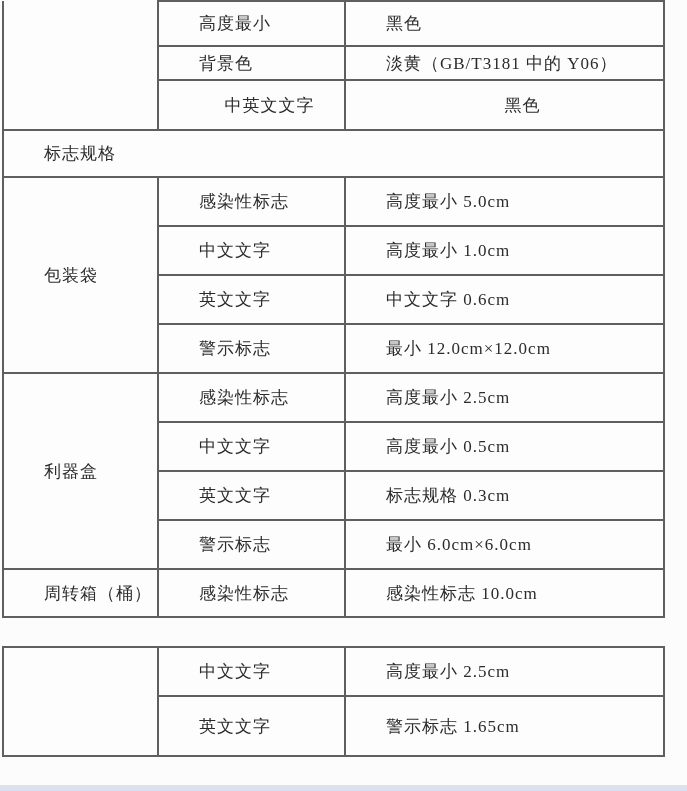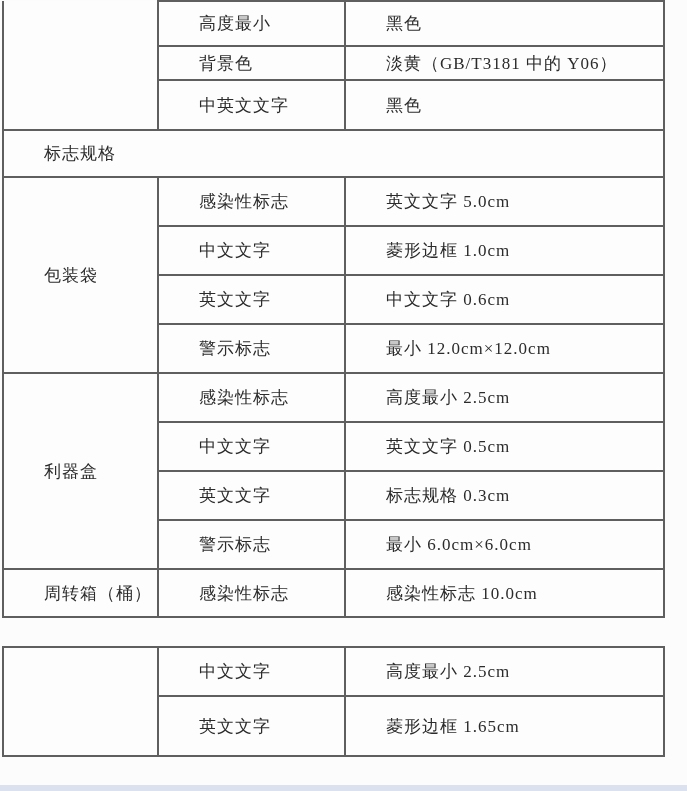--- a/index.html
+++ b/index.html
@@ -33,21 +33,21 @@
     vertical-align:middle;
     background:#fefdfd;
     overflow:hidden;
     white-space:nowrap;
   }
   
   td.cut-top{border-top:none;}
   
   tr.rA{height:45px;}
   tr.rB{height:34px;}
-  tr.rC{height:50px;}
+  tr.rC{height:50px;text-align:center;}
   tr.rS{height:47px;margin-top:12px;}
   tr.rN{height:49px;}
   tr.rG{height:48px;border-radius:13px;}
   tr.rT2a{height:49px;}
   tr.rT2b{height:60px;}
   .gap{height:28px;}
   .strip{
     position:absolute;
     left:0;bottom:0;
     width:687px;height:6px;
@@ -81,43 +81,43 @@
         <td>黑色</td>
       </tr>
 
       <tr class="rS">
         <td colspan="3">标志规格</td>
       </tr>
 
       <tr class="rN">
         <td rowspan="4">包装袋</td>
         <td>感染性标志</td>
-        <td>英文文字 5.0cm</td>
+        <td>高度最小 5.0cm</td>
       </tr>
       <tr class="rN">
         <td>中文文字</td>
-        <td>菱形边框 1.0cm</td>
+        <td>高度最小 1.0cm</td>
       </tr>
       <tr class="rN">
         <td>英文文字</td>
         <td>中文文字 0.6cm</td>
       </tr>
       <tr class="rN">
         <td>警示标志</td>
         <td>最小 12.0cm×12.0cm</td>
       </tr>
 
       <tr class="rN">
         <td rowspan="4">利器盒</td>
         <td>感染性标志</td>
         <td>高度最小 2.5cm</td>
       </tr>
       <tr class="rN">
         <td>中文文字</td>
-        <td>英文文字 0.5cm</td>
+        <td>高度最小 0.5cm</td>
       </tr>
       <tr class="rN">
         <td>英文文字</td>
         <td>标志规格 0.3cm</td>
       </tr>
       <tr class="rN">
         <td>警示标志</td>
         <td>最小 6.0cm×6.0cm</td>
       </tr>
 
@@ -138,19 +138,19 @@
         <col class="c3">
       </colgroup>
     <tbody>
       <tr class="rT2a">
         <td rowspan="2"></td>
         <td>中文文字</td>
         <td>高度最小 2.5cm</td>
       </tr>
       <tr class="rT2b">
         <td>英文文字</td>
-        <td>菱形边框 1.65cm</td>
+        <td>警示标志 1.65cm</td>
       </tr>
     </tbody>
   </table>
 
   <div class="strip"></div>
 </div>
 
 </body></html>

